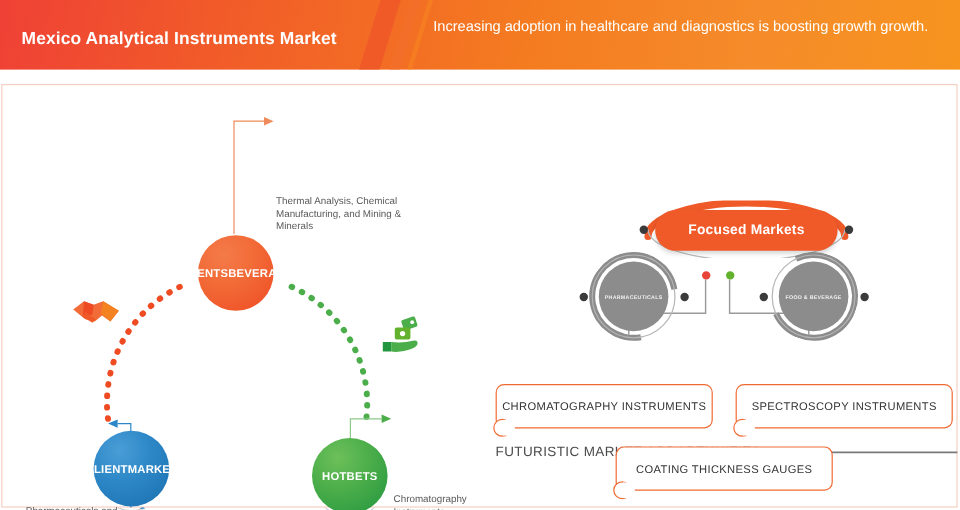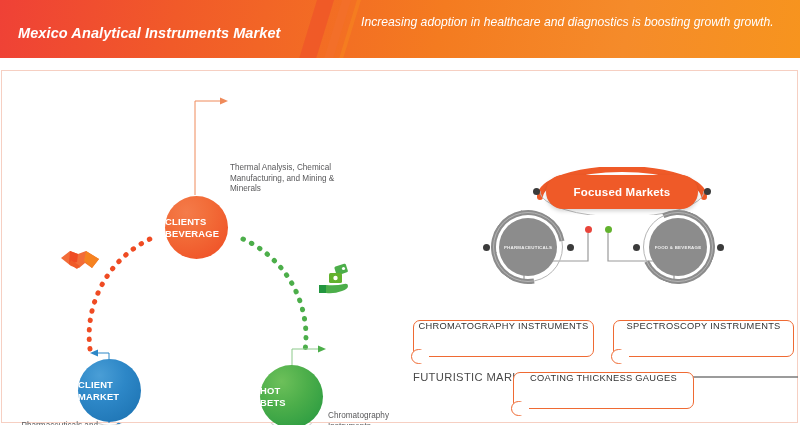--- a/index.html
+++ b/index.html
@@ -10,21 +10,20 @@
     overflow:hidden;
     position:relative;
   }
   #root { position:relative; width:800px; height:425px; }
 
   
   .header {
     position:absolute; left:0; top:0; width:800px; height:58px;
     background:linear-gradient(100deg,#ef4136 0%,#f15a29 22%,#f47b20 55%,#f58b2a 78%,#f7941e 100%);
     overflow:hidden;
-    font-style:italic;
   }
   .header .slash1{
     position:absolute; top:-14px; left:306px; width:17px; height:100px;
     background:#ef5a28; transform:skewX(-17deg); opacity:.95;
   }
   .header .slash2{
     position:absolute; top:-14px; left:331px; width:9px; height:100px;
     background:#f26f2b; transform:skewX(-17deg); opacity:.8;
   }
   .header .slash3{
@@ -42,21 +41,21 @@
 
   
   .panel {
     position:absolute; left:1px; top:70px; width:797px; height:353px;
     border:1px solid #f6cfc2; background:#fff;
   }
 
   
   .circ {
     position:absolute; border-radius:50%;
-    display:flex; flex-direction:column; align-items:flex-start; justify-content:center;
+    display:flex; flex-direction:row; align-items:center; justify-content:center;
     color:#fff; font-size:9.4px; font-weight:bold; line-height:11.5px;
     text-align:center; letter-spacing:.2px;
   }
   .circ .shadowring{
     position:absolute; left:2px; top:6px; right:2px; bottom:-4px;
     border-radius:50%; border:1px solid rgba(0,0,0,.18); z-index:-1;
   }
   .c-clients {
     left:163px; top:125px; width:63px; height:63px;
     background:radial-gradient(circle at 34% 26%, #f47b4a 0%, #f26c38 38%, #ef4b23 100%);
@@ -114,21 +113,21 @@
     border:1px solid #b5b5b5;
   }
 
   
   .fut-title {
     position:absolute; left:411px; top:300px;
     font-size:11.2px; color:#4a4a4a; letter-spacing:.35px;
   }
   .fbox {
     position:absolute; border:1px solid #ef6a33; border-radius:7px;
-    background:#fff; display:flex; justify-content:center;
+    background:#fff; display:flex; align-items:center; justify-content:center;
     font-size:9.3px; color:#333; letter-spacing:.3px; white-space:nowrap;
   }
   .fcircle {
     position:absolute; width:15px; height:15px; border-radius:50%;
     border:1.5px solid #ef6a33; background:#fff;
   }
   .fmask { position:absolute; background:#fff; }
 </style>
 </head>
 <body>

